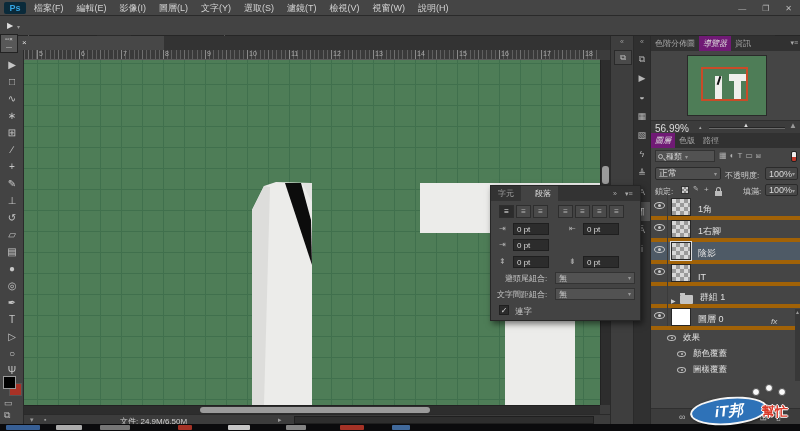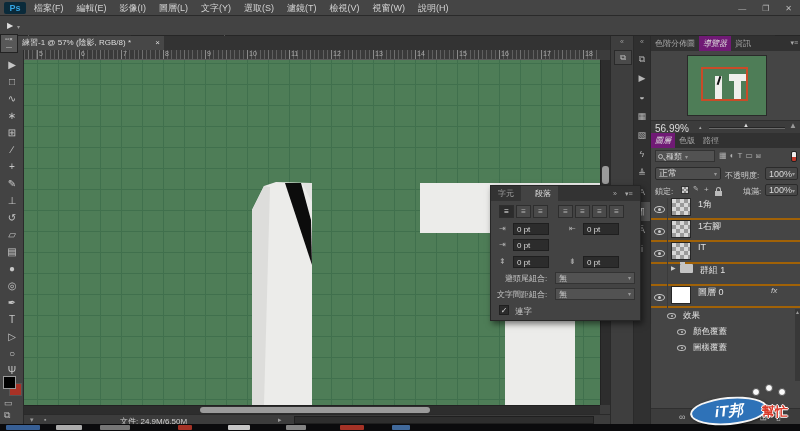--- a/index.html
+++ b/index.html
@@ -73,21 +73,21 @@
   .mag:after{content:"";position:absolute;left:4px;top:4px;width:3px;height:1px;background:#bbb;transform:rotate(45deg);}
   #filtericons{left:68px;top:2px;display:flex;gap:3px;}
   #filtericons span{font-size:8px;color:#b2b2b2;line-height:12px;}
   #filtertoggle{left:140px;top:3px;width:6px;height:11px;background:linear-gradient(#eee 50%,#c0392b 50%);border:1px solid #222;border-radius:2px;}
   #blendrow{left:0;top:128px;width:150px;height:18px;background:#454545;}
   #lockrow{left:0;top:146px;width:150px;height:16px;background:#454545;}
   .minichecker{width:8px;height:8px;background:repeating-conic-gradient(#888 0 25%,#ccc 0 50%);background-size:4px 4px;border:1px solid #333;display:inline-block;}
   .lockicon{display:inline-block;width:7px;height:5px;background:#bbb;position:relative;margin-top:4px;}
   .lockicon:before{content:"";position:absolute;left:1px;top:-4px;width:3px;height:3px;border:1px solid #bbb;border-bottom:none;border-radius:3px 3px 0 0;}
   #layerlist{left:0;top:162px;width:150px;height:210px;background:#454545;}
-  .lrow{position:relative;width:150px;height:22px;border-bottom:2px solid #a16207;display:flex;align-items:flex-start;}
+  .lrow{position:relative;width:150px;height:22px;border-bottom:4px solid #a16207;display:flex;align-items:flex-end;}
   .lrow.sel{background:#4e5a66;}
   .eyecol{width:17px;height:22px;border-right:1px solid #3b3b3b;display:flex;align-items:center;justify-content:center;flex:0 0 17px;}
   .eye{width:11px;height:7px;border:1px solid #c9c9c9;border-radius:50%;position:relative;}
   .eye:after{content:"";position:absolute;left:3px;top:1px;width:3px;height:3px;background:#c9c9c9;border-radius:50%;}
   .lthumb{width:20px;height:18px;margin-left:3px;background:repeating-conic-gradient(#9a9a9a 0 25%,#d8d8d8 0 50%);background-size:8px 8px;border:1px solid #262626;flex:0 0 20px;}
   .lthumb.white{background:#fff;}
   .lname{margin-left:7px;font-size:9px;color:#e0e0e0;}
   .folder{width:13px;height:9px;background:#c4c4c4;border-radius:1px;position:relative;margin-left:4px;}
   .folder:before{content:"";position:absolute;left:0;top:-2px;width:5px;height:2px;background:#c4c4c4;}
   .fxrow{position:relative;width:150px;height:16px;display:flex;align-items:center;}
@@ -202,21 +202,20 @@
       </div>
     <span class="abs txt" style="left:4px;top:362px;font-size:9px;color:#bbb;">▭</span>
     <span class="abs txt" style="left:4px;top:374px;font-size:9px;color:#bbb;">⧉</span>
   </div>
   <div id="bgswatch" class="abs"></div>
   <div id="fgswatch" class="abs"></div>
   <div id="minipanel" class="abs">▫▫×<br>—</div>
 
   <div id="tabbar" class="abs"></div>
   <div id="doctab" class="abs">
-    <span>練習-1 @ 57% (陰影, RGB/8) *</span>
     <span>×</span>
   </div>
   <div id="ruler" class="abs"></div>
   <div id="rulernums" class="abs">
       <span>5</span>
       <span>6</span>
       <span>7</span>
       <span>8</span>
       <span>9</span>
       <span>10</span>
@@ -357,20 +356,27 @@
         <span class="lthumb"></span>
         <span class="lname">1角</span>
       </div>
       <div class="lrow">
         <span class="eyecol">
             <span class="eye"></span>
           </span>
         <span class="lthumb"></span>
         <span class="lname">1右腳</span>
       </div>
+      <div class="lrow sel">
+        <span class="eyecol">
+            <span class="eye"></span>
+          </span>
+        <span class="lthumb" style="outline:1px solid #ddd;"></span>
+        <span class="lname">陰影</span>
+      </div>
       <div class="lrow">
         <span class="eyecol">
             <span class="eye"></span>
           </span>
         <span class="lthumb"></span>
         <span class="lname">IT</span>
       </div>
       <div class="lrow">
         <span class="eyecol"></span>
         <span style="font-size:6px;color:#ccc;margin-left:3px;">▶</span>

